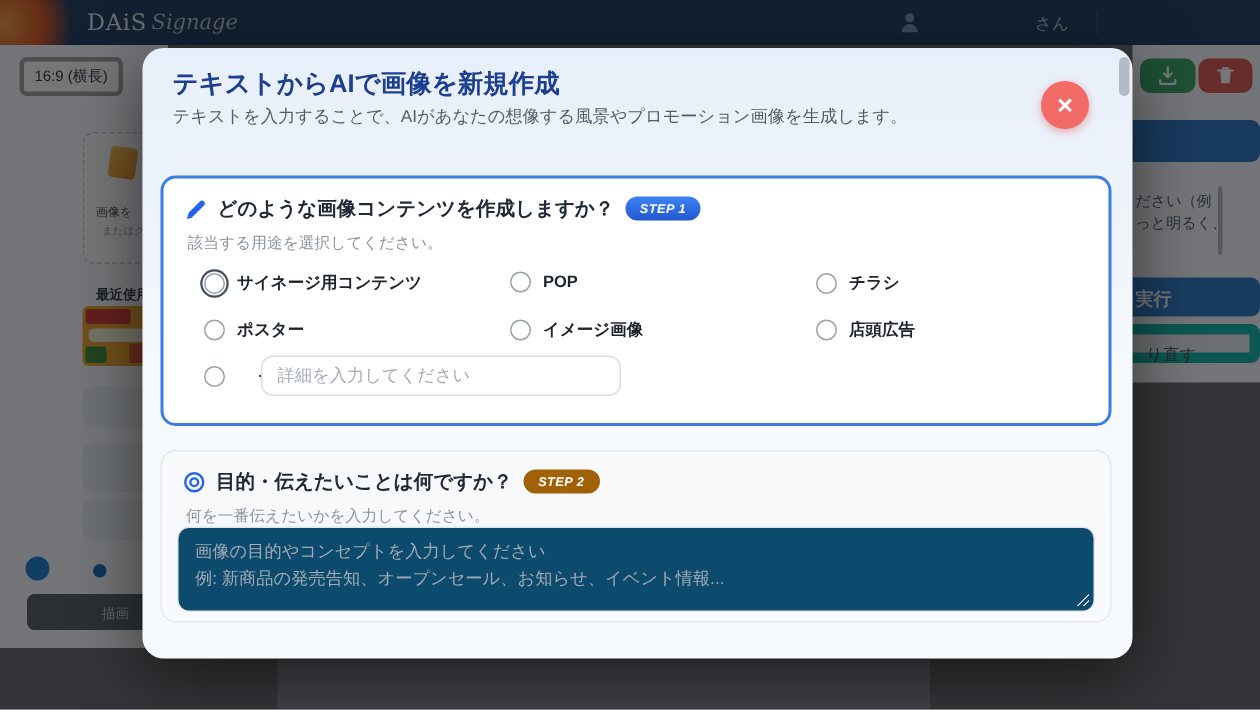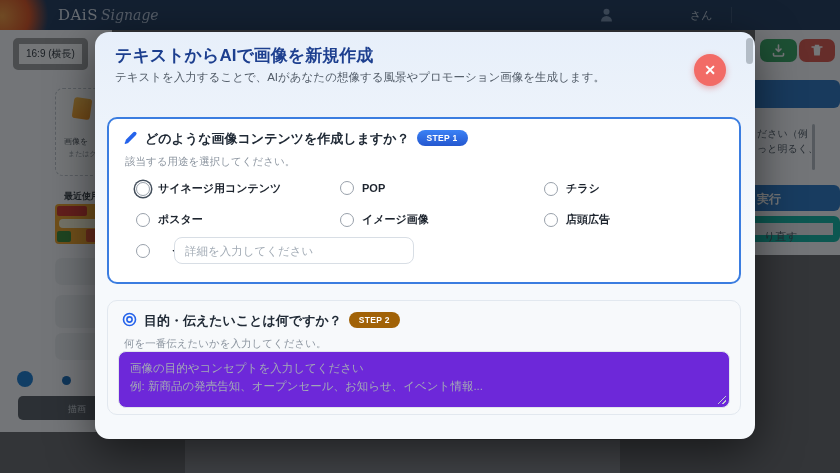--- a/index.html
+++ b/index.html
@@ -12,21 +12,21 @@
   .logo-glow { position:absolute; left:-10px; top:-8px; width:72px; height:46px;
     background:radial-gradient(circle at 12px 24px, #ffa13e 0%, #e8551e 42%, rgba(232,85,30,0) 72%); opacity:.95; }
   .logo-dais { position:absolute; left:58px; top:6px; font-family:"DejaVu Serif", serif; font-size:15px; color:#dfe6ef; letter-spacing:.5px; }
   .logo-signage { position:absolute; left:101px; top:7px; font-family:"DejaVu Serif", serif; font-style:italic; font-size:14px; color:#b6c3d6; }
   .user-ico { position:absolute; left:600px; top:8px; }
   .user-name { position:absolute; left:690px; top:8px; font-size:11px; color:#c2ccd9; }
   .head-sep { position:absolute; left:731px; top:7px; width:1px; height:16px; background:rgba(255,255,255,.12); }
 
   
   .left-panel { position:absolute; left:0; top:30px; width:112px; height:402px; background:#fdfdfe; }
-  .ratio-chip { position:absolute; left:13px; top:38px; background:#fff; border:6px solid #a3a3a3; border-radius:5px;
+  .ratio-chip { position:absolute; left:13px; top:38px; background:#fff; border:3px solid #a3a3a3; border-radius:5px;
     font-size:10px; color:#33393f; padding:3px 7px; }
   .upload-box { position:absolute; left:55px; top:88px; width:48px; height:88px; border:1.5px dashed #c3c9d0; border-radius:8px; background:#fff; }
   .upload-ico { position:absolute; left:73px; top:98px; width:18px; height:21px; border-radius:3px;
     background:linear-gradient(145deg,#ffc14d,#f7941e); transform:rotate(8deg); }
   .upload-t1 { position:absolute; left:64px; top:136px; font-size:8px; color:#4a5056; white-space:nowrap; }
   .upload-t2 { position:absolute; left:68px; top:149px; font-size:7px; color:#9aa0a6; white-space:nowrap; }
   .recent-label { position:absolute; left:64px; top:190px; font-size:9px; font-weight:bold; color:#383e45; white-space:nowrap; }
   .thumb { position:absolute; left:55px; top:204px; width:50px; height:40px; border-radius:4px; background:#f6a62a; overflow:hidden; }
   .thumb .b1 { position:absolute; left:2px; top:2px; width:30px; height:10px; background:#d93a2f; border-radius:2px; }
   .thumb .b2 { position:absolute; left:4px; top:15px; width:40px; height:9px; background:#fff7d8; border-radius:4px; }
@@ -62,36 +62,36 @@
   .m-sub { position:absolute; left:20px; font-size:11.5px; color:#525c68; white-space:nowrap; }
   .m-sub1 { top:38px; } .m-sub2 { top:54px; }
   .m-close { position:absolute; left:599px; top:22px; width:32px; height:32px; border-radius:50%; background:#f26b66;
     box-shadow:0 2px 6px rgba(220,60,60,.4); display:flex; align-items:center; justify-content:center;
     color:#fff; font-size:14px; font-weight:bold; cursor:pointer; }
   .m-scroll { position:absolute; left:651px; top:6px; width:7px; height:26px; background:#b3bcc6; border-radius:4px; }
 
   .s-card { position:absolute; left:12px; width:634px; border-radius:10px; }
   .s1 { top:85px; height:167px; background:#fff; border:2px solid #3b7de0; }
   .s2 { top:268px; height:115px; background:#f7f9fb; border:1.5px solid #e2e8ef; }
-  .s-head { position:absolute; left:14px; top:11px; display:flex; align-items:flex-start; gap:7px; }
+  .s-head { position:absolute; left:14px; top:11px; display:flex; align-items:center; gap:7px; }
   .s-q { font-size:13px; font-weight:bold; color:#202a36; }
-  .badge { font-size:8.5px; font-weight:bold; color:#fff; padding:3px 10px; border-radius:10px; letter-spacing:.3px; }
+  .badge { font-size:8.5px; font-weight:bold; color:#fff; padding:3px 10px; border-radius:10px; letter-spacing:.3px;font-style:italic; }
   .badge-blue { background:linear-gradient(180deg,#3b82f6,#2457cf); }
   .badge-gray { background:#a16207; }
   .s-hint { position:absolute; left:16px; top:36px; font-size:10.5px; color:#8b949f; }
 
   .opt { position:absolute; display:flex; align-items:center; gap:8px; cursor:pointer;padding-left:17px; }
   .radio { width:14px; height:14px; border:1.5px solid #99a1ab; border-radius:50%; background:#fff; flex:0 0 auto; }
   .radio.focus { box-shadow:0 0 0 1px #fff, 0 0 0 2.5px #434e5b; }
   .opt-label { font-size:11px; font-weight:bold; color:#1d242e; white-space:nowrap; }
   .other-input { position:absolute; left:65px; top:118px; width:240px; height:27px; border:1px solid #d8dee5; border-radius:8px;
     background:#fff; font-size:11.5px; color:#333; padding:0 10px; outline:none; }
   .other-input::placeholder { color:#a2abb5; }
 
-  .fake-ta { position:absolute; left:10px; top:50px; width:612px; height:57px; background:#6d28d9; border:1px solid #e0e6ec;
+  .fake-ta { position:absolute; left:10px; top:50px; width:612px; height:57px; background:#0c4a6e; border:1px solid #e0e6ec;
     border-radius:8px; padding:8px 11px; cursor:text; }
   .ph { font-size:11.5px; color:#a3abb4; line-height:1.55; white-space:nowrap; overflow:hidden; }
   .resize-h { position:absolute; right:3px; bottom:3px; width:9px; height:9px;
     background:repeating-linear-gradient(-45deg, transparent 0 2px, #c5cbd1 2px 3px);
     clip-path:polygon(100% 0, 100% 100%, 0 100%); }
 </style>
 </head>
 <body>
 
 <div class="stage">

